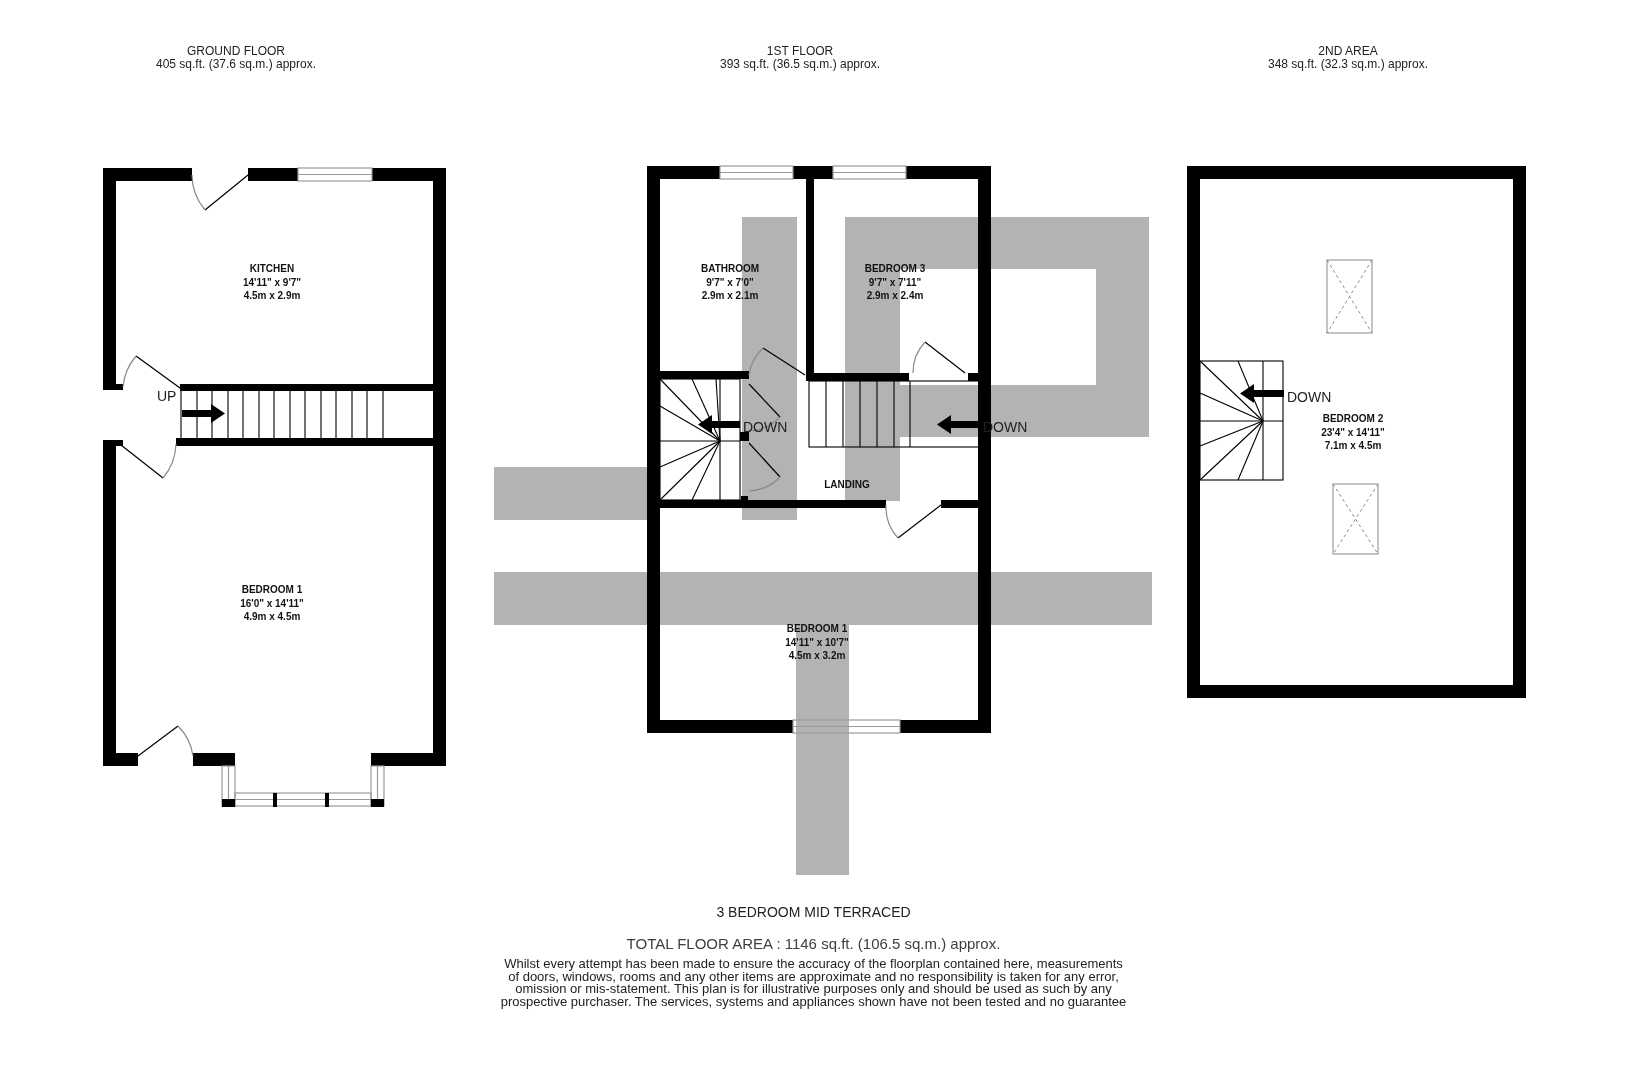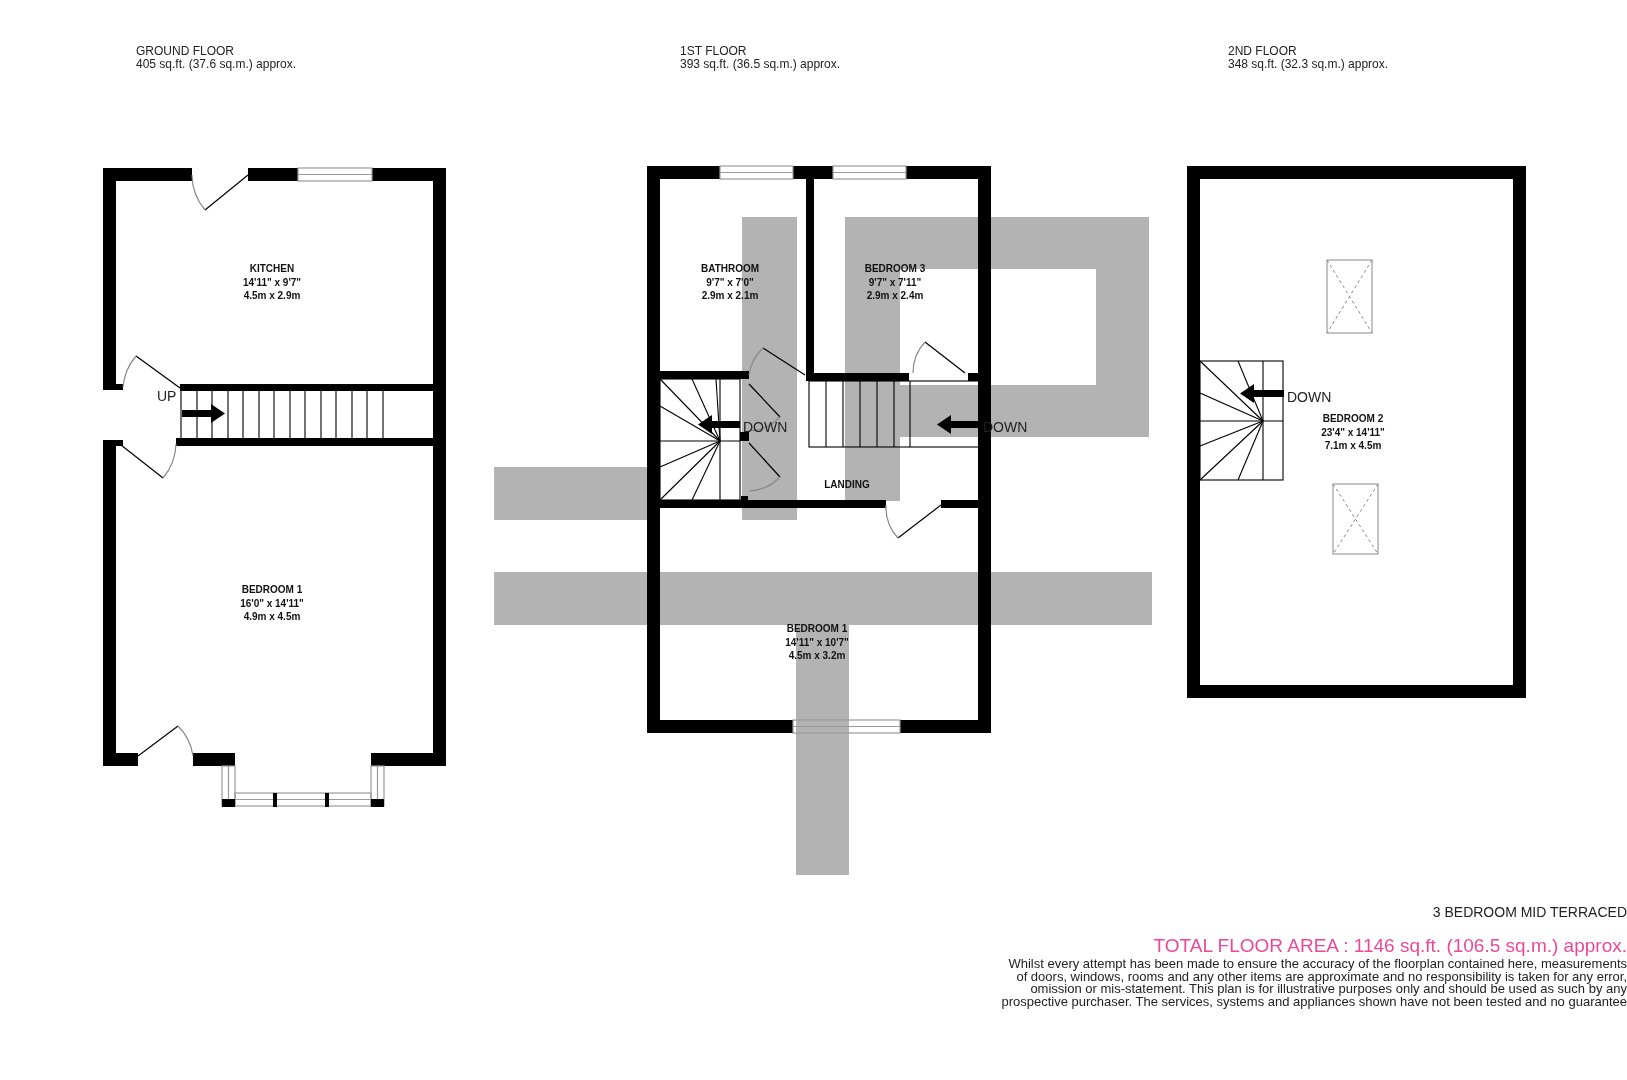--- a/index.html
+++ b/index.html
@@ -1,41 +1,41 @@
 <!DOCTYPE html>
 <html><head>
 <meta charset="utf-8">
 <style>
   html, body { margin: 0; padding: 0; background: #ffffff; }
   body { width: 1627px; height: 1080px; position: relative; overflow: hidden;
          font-family: "Liberation Sans", sans-serif; color: #111; }
-  .floor-header { position: absolute; text-align: left; font-size: 12px; line-height: 13px; color: #222; }
+  .floor-header { position: absolute; text-align: center; font-size: 12px; line-height: 13px; color: #222; }
   .floor-header div { white-space: nowrap; }
   svg.plan { position: absolute; left: 0; top: 0; }
   .room-label { position: absolute; text-align: center; font-weight: bold; font-size: 10px; line-height: 13.5px; color: #111; white-space: nowrap; transform: translateX(-50%); }
   .small-label { position: absolute; font-size: 14px; color: #222; white-space: nowrap; }
-  .footer { position: absolute; left: 0; width: 1627px; text-align: right; }
+  .footer { position: absolute; left: 0; width: 1627px; text-align: center; }
   .subtitle { top: 904px; font-size: 14px; color: #222; }
-  .total { top: 935px; font-size: 19px; color: #ec4899; }
+  .total { top: 935px; font-size: 15px; color: #404040; }
   .disclaimer { top: 958px; font-size: 13px; line-height: 12.6px; color: #222; }
   .disclaimer div { white-space: nowrap; }
 </style>
 </head>
 <body>
 
 <div class="floor-header" style="left:136px; top:45px; width:200px;">
   <div>GROUND FLOOR</div>
   <div>405 sq.ft. (37.6 sq.m.) approx.</div>
 </div>
 <div class="floor-header" style="left:680px; top:45px; width:240px;">
   <div>1ST FLOOR</div>
   <div>393 sq.ft. (36.5 sq.m.) approx.</div>
 </div>
 <div class="floor-header" style="left:1228px; top:45px; width:240px;">
-  <div>2ND FLOOR</div>
+  <div>2ND AREA</div>
   <div>348 sq.ft. (32.3 sq.m.) approx.</div>
 </div>
 
 <svg class="plan" width="1627" height="1080" viewBox="0 0 1627 1080">
 
   <g fill="#b3b3b3">
 
     <rect x="845" y="217" width="304" height="52"></rect>
     <rect x="845" y="217" width="55" height="284"></rect>
     <rect x="1096" y="217" width="53" height="220"></rect>

